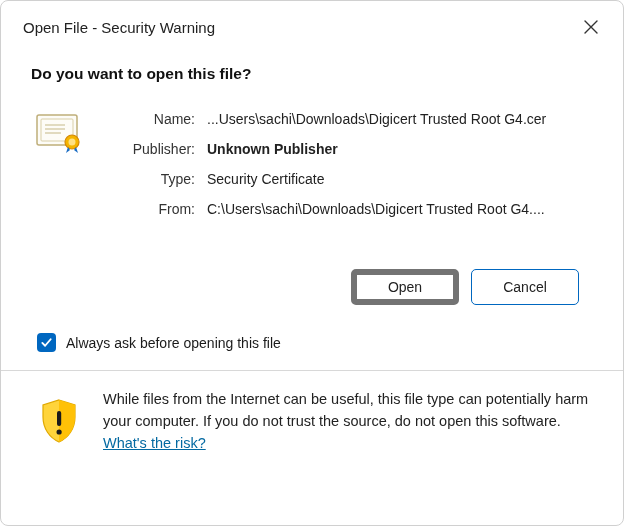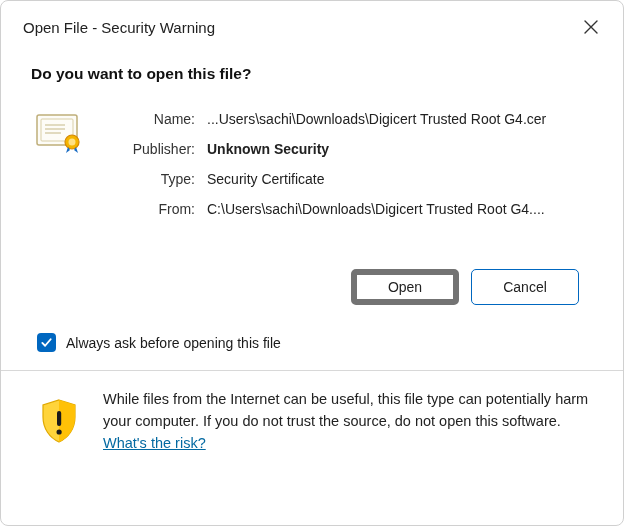--- a/index.html
+++ b/index.html
@@ -180,21 +180,21 @@
           <circle cx="37" cy="29" r="7" fill="#f4b400" stroke="#d48806" stroke-width="1.2"></circle>
           <circle cx="37" cy="29" r="3.5" fill="#ffe082"></circle>
           <path d="M33 34 L31 40 L35 37 Z" fill="#1a6dc4"></path>
           <path d="M41 34 L43 40 L39 37 Z" fill="#1a6dc4"></path>
         </svg>
       </div>
       <div class="fields">
         <div class="field-label">Name:</div>
         <div class="field-value">...Users\sachi\Downloads\Digicert Trusted Root G4.cer</div>
         <div class="field-label">Publisher:</div>
-        <div class="field-value bold">Unknown Security</div>
+        <div class="field-value bold">Unknown Publisher</div>
         <div class="field-label">Type:</div>
         <div class="field-value">Security Certificate</div>
         <div class="field-label">From:</div>
         <div class="field-value">C:\Users\sachi\Downloads\Digicert Trusted Root G4....</div>
       </div>
     </div>
 
     <div class="button-row">
       <button class="btn btn-open">Open</button>
       <button class="btn btn-cancel">Cancel</button>

